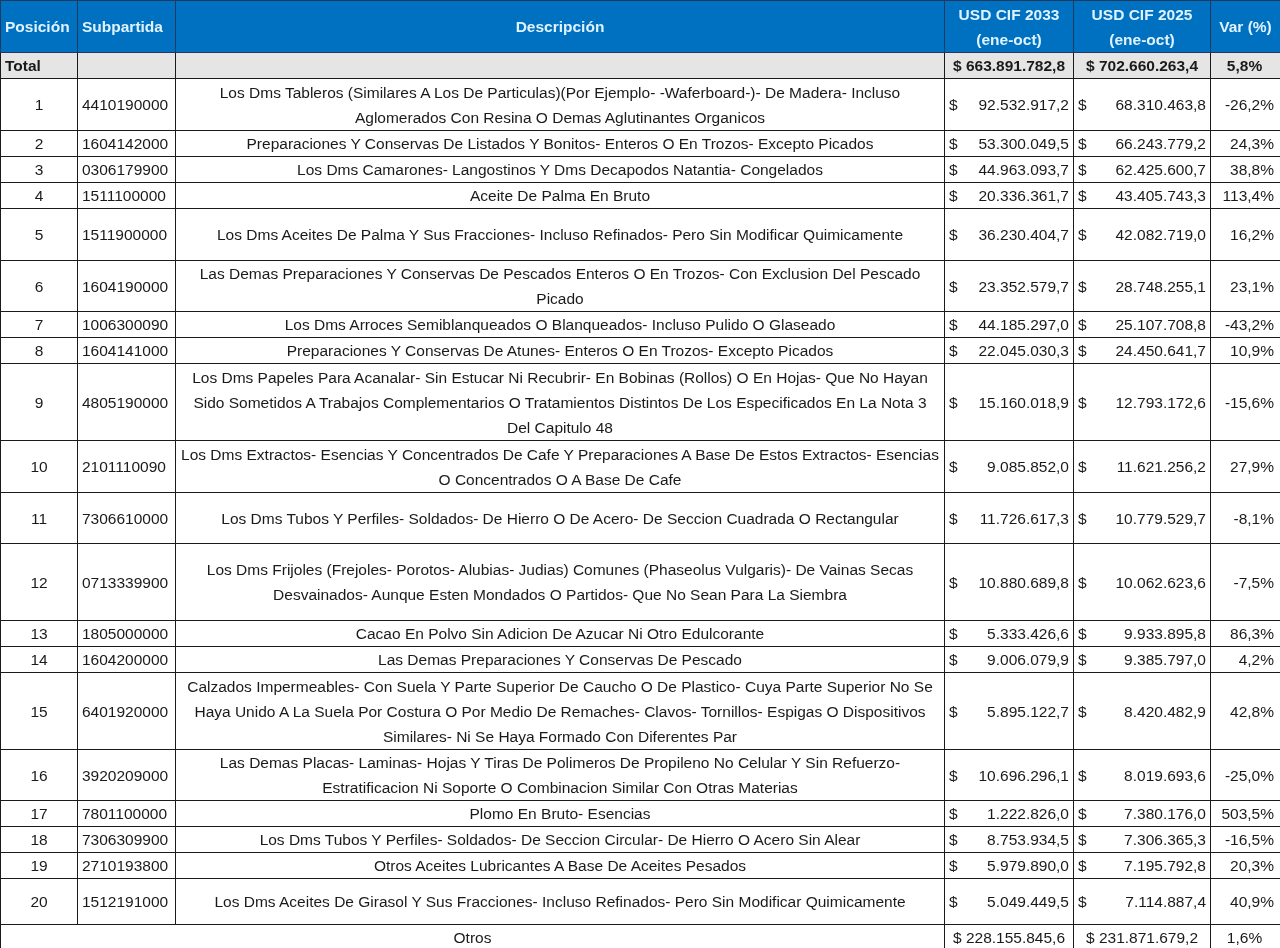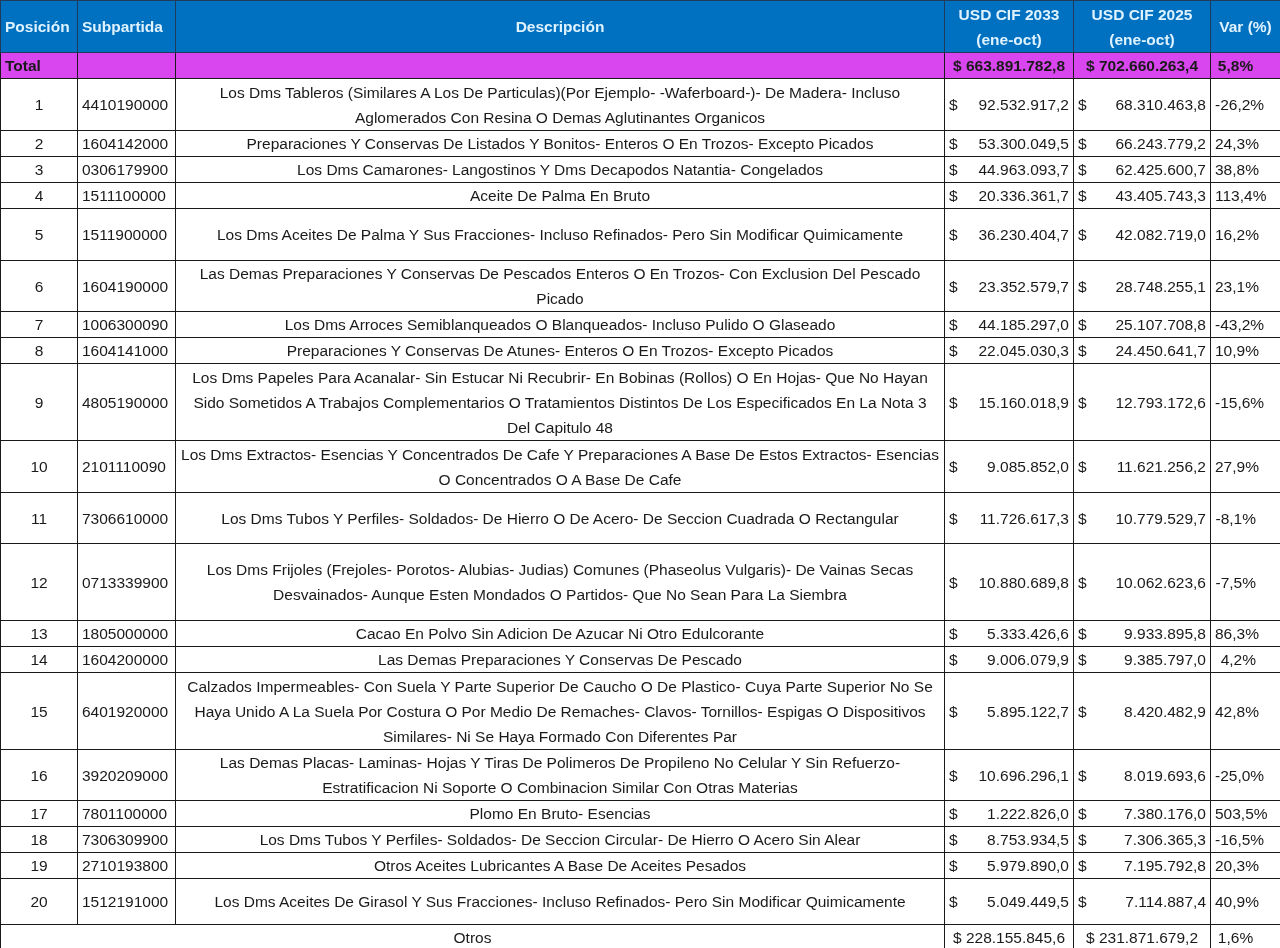--- a/index.html
+++ b/index.html
@@ -7,27 +7,27 @@
   table { border-collapse:collapse; table-layout:fixed; width:1280px; }
   col.c-pos { width:77px; }
   col.c-sub { width:98px; }
   col.c-desc { width:769px; }
   col.c-v24 { width:129px; }
   col.c-v25 { width:137px; }
   col.c-var { width:70px; }
   th, td { border:1px solid #1a1a1a; padding:0 4px; font-size:15.5px; color:#1a1a1a; line-height:25px; }
   thead th { background:#0070c0; color:#dff3ff; font-weight:bold; font-size:15.5px; height:51px; text-align:center; border-color:#1f3a5a; }
   thead th.left { text-align:left; }
-  tr.total td { background:#d946ef; font-weight:bold; height:25px; border-color:#1a1a1a; }
+  tr.total td { background:#e5e5e5; font-weight:bold; height:25px; border-color:#1a1a1a; }
   td.pos { text-align:center; }
   td.sub { text-align:left; padding-left:4px; }
   td.desc { text-align:center; }
   td.money { white-space:nowrap; }
   td.money.compact { text-align:center; }
-  td.pct { text-align:right; padding-right:24px; white-space:nowrap; }
+  td.pct { text-align:right; padding-right:6px; white-space:nowrap; }
   td.pct.center { text-align:center; }
   .money-wrap { display:flex; justify-content:space-between; }
 </style>
 </head>
 <body>
 
 <table>
   <colgroup>
     <col class="c-pos">
       <col class="c-sub">

